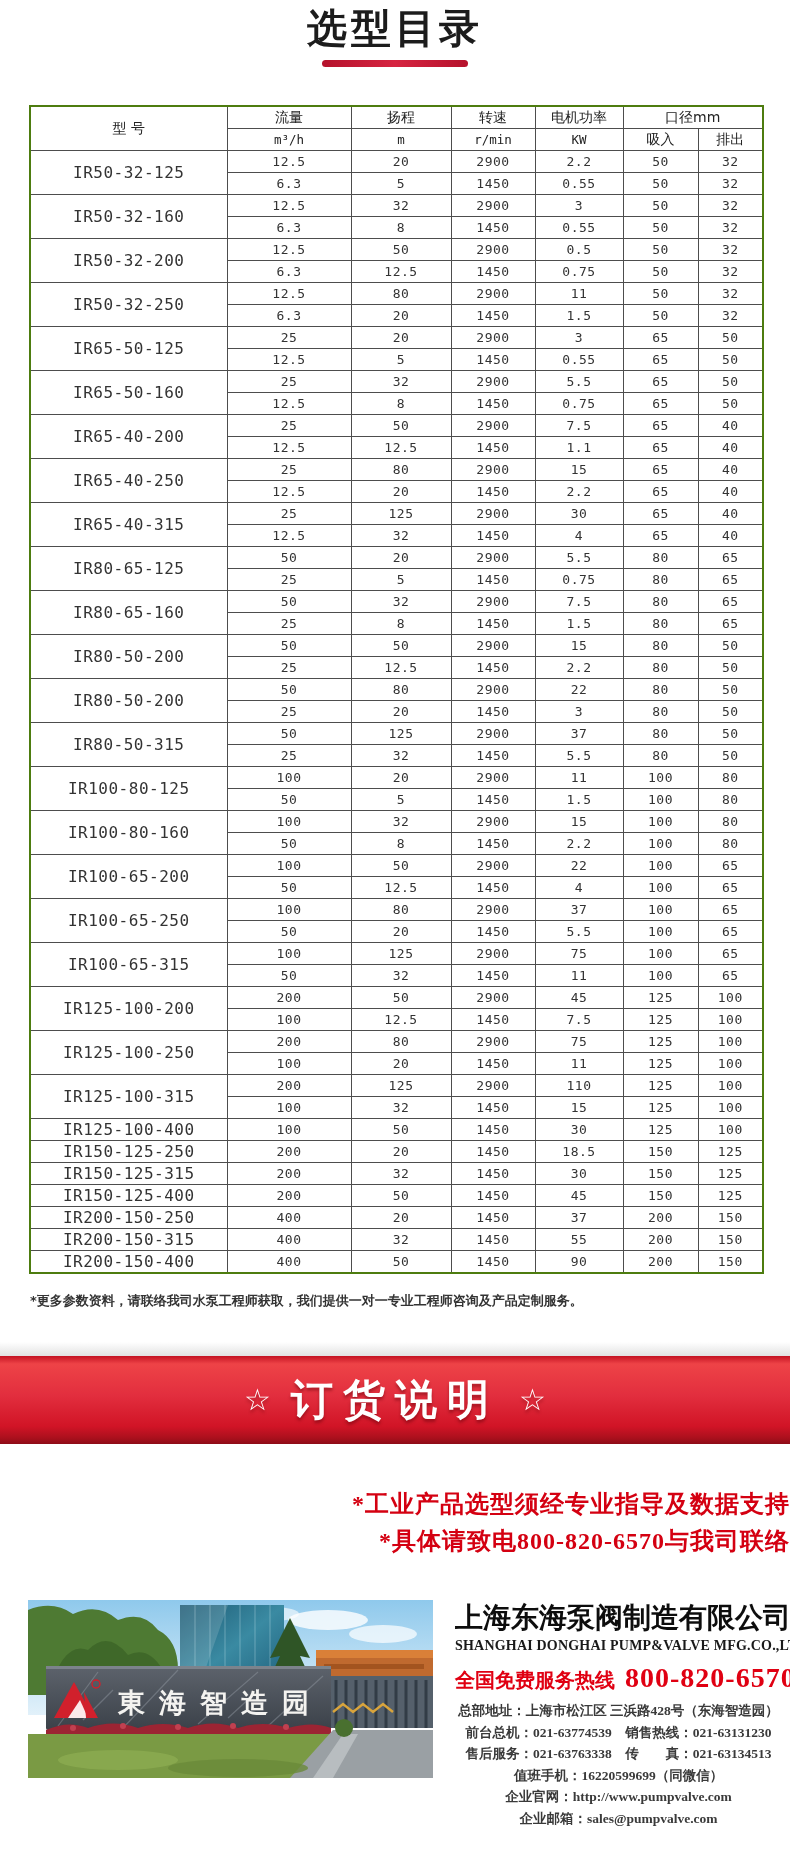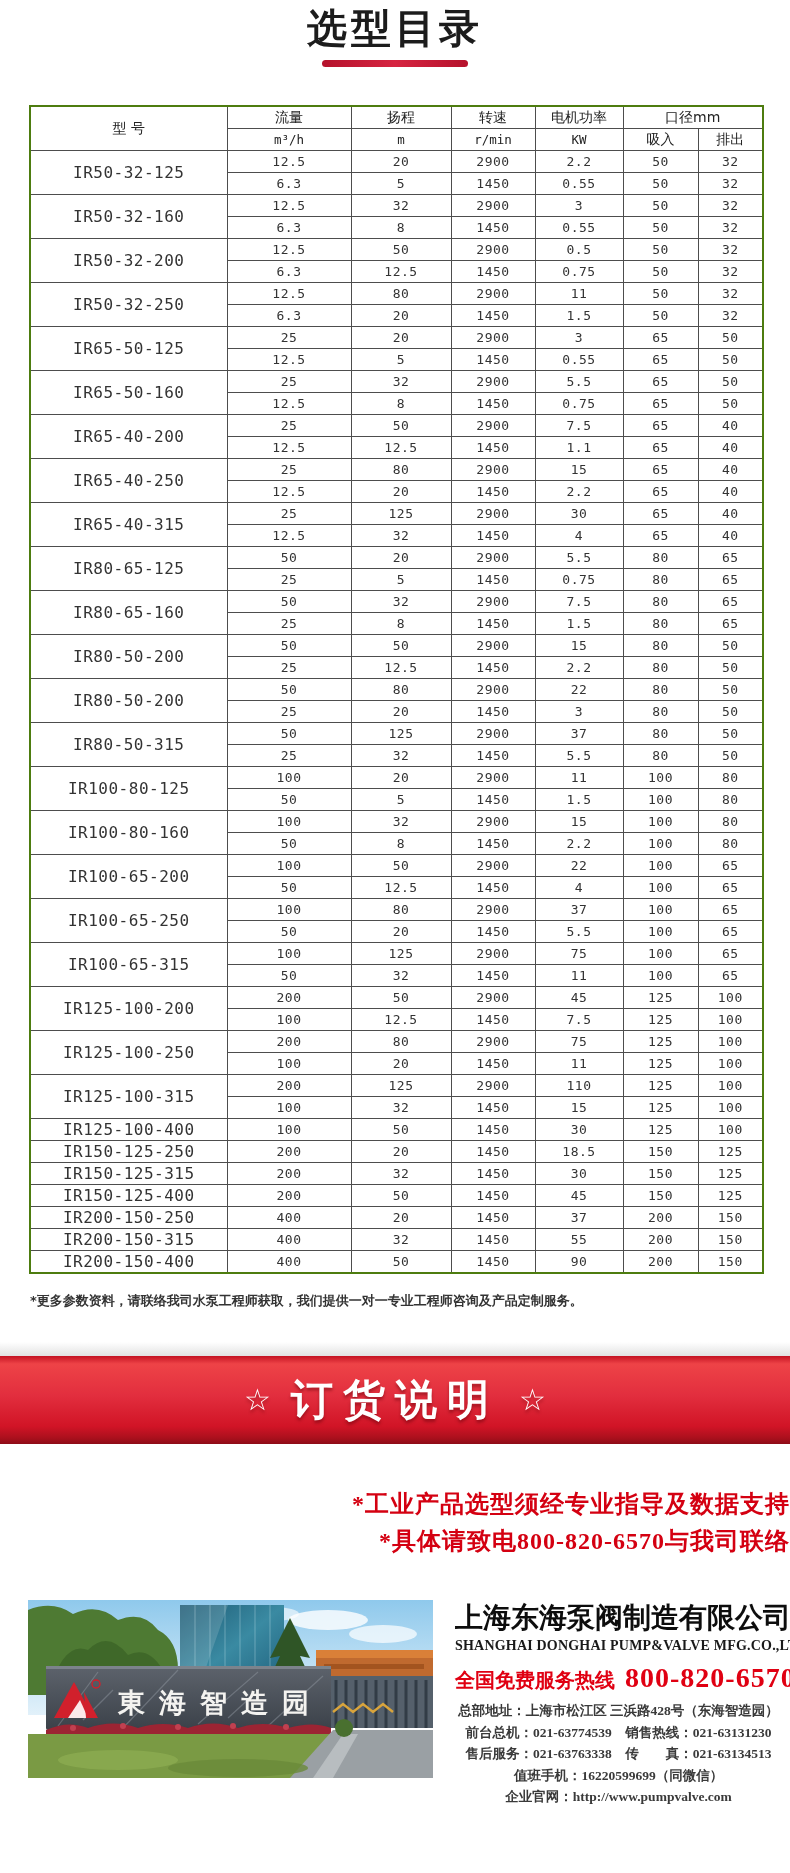--- a/index.html
+++ b/index.html
@@ -684,15 +684,16 @@
     <div class="hotline">
       <span class="label">全国免费服务热线</span>
       <span class="number">800-820-6570</span>
     </div>
     <div class="contact">
         <div>总部地址：上海市松江区 三浜路428号（东海智造园）</div>
         <div>前台总机：021-63774539　销售热线：021-63131230</div>
         <div>售后服务：021-63763338　传　　真：021-63134513</div>
         <div>值班手机：16220599699（同微信）</div>
         <div>企业官网：http://www.pumpvalve.com</div>
+        <div>企业邮箱：sales@pumpvalve.com</div>
       </div>
   </div>
 </section>
 
 </body></html>

